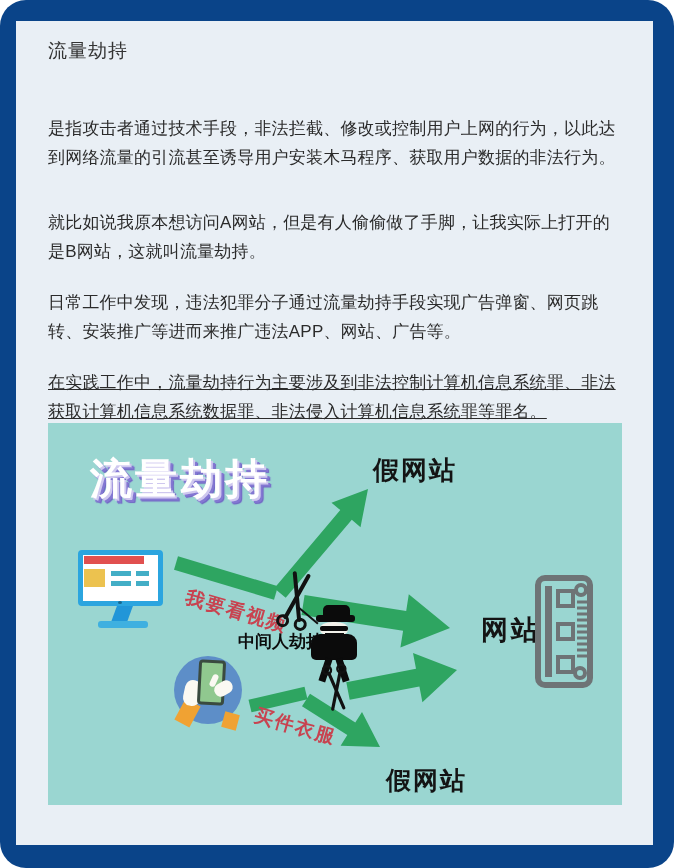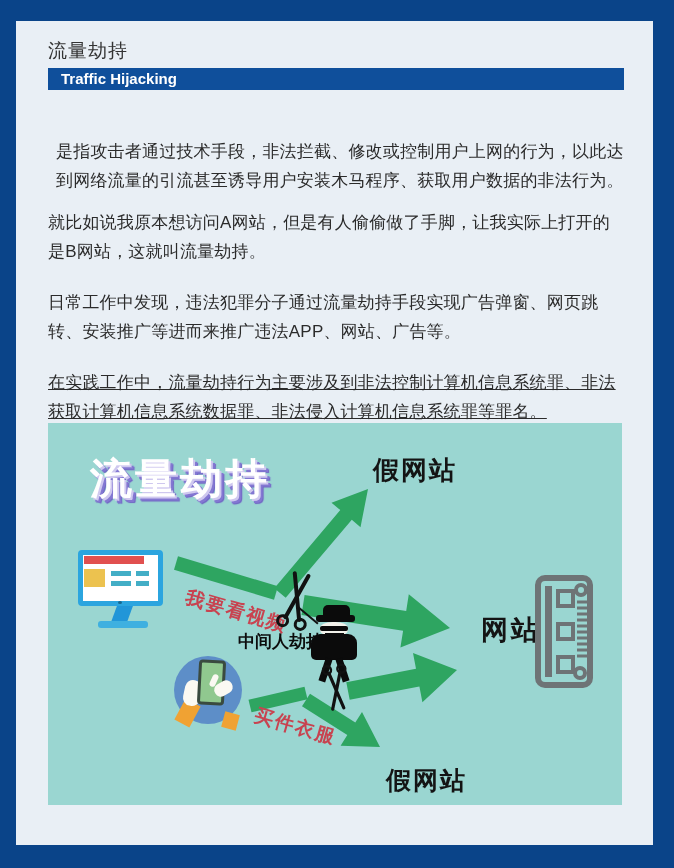--- a/index.html
+++ b/index.html
@@ -1,23 +1,23 @@
 <!DOCTYPE html>
 <html style="--frame: #0a4489; --content-bg: #e9eff5; --banner-bg: #0f4f9b; --banner-text: #ffffff; --title-text: #333333; --body-text: #2b2b2b; --illo-bg: #9ad6d1; --arrow-green: #2ea561; --label-red: #c84350; --label-black: #141414; --icon-gray: #6e7476;"><head>
 <meta charset="utf-8">
 <style>
   html,body{margin:0;padding:0;}
   body{width:674px;height:868px;font-family:"Liberation Sans",sans-serif;}
-  #app{position:relative;width:674px;height:868px;background:var(--frame,#0a4489);overflow:hidden;}
+  #app{position:relative;width:674px;height:868px;background:var(--frame,#0a4489);overflow:hidden;border-radius:26px;}
   .content{position:absolute;left:16px;top:21px;width:637px;height:824px;background:var(--content-bg,#e9eff5);}
   .page-title{position:absolute;left:32px;top:17px;font-size:19px;color:var(--title-text,#333);letter-spacing:1px;}
   .banner{position:absolute;left:32px;top:47px;width:576px;height:22px;background:var(--banner-bg,#0f4f9b);}
   .banner-label{color:var(--banner-text,#fff);font-size:15px;font-weight:bold;line-height:22px;padding-left:13px;display:block;}
   .para{position:absolute;left:32px;width:578px;margin:0;font-size:17px;line-height:29px;color:var(--body-text,#2b2b2b);letter-spacing:0.2px;}
-  .p1{top:116px;margin-left:8px;} .p2{top:187px;} .p3{top:267px;} .p4{top:347px;text-decoration:underline;}
+  .p1{top:93px;} .p2{top:187px;} .p3{top:267px;} .p4{top:347px;text-decoration:underline;}
 
   .illo{position:absolute;left:32px;top:402px;width:574px;height:382px;background:var(--illo-bg,#9ad6d1);overflow:hidden;}
   .illo *{position:absolute;}
   .arrows-svg{left:0;top:0;width:574px;height:382px;}
   .arrow{fill:var(--arrow-green,#2ea561);}
   .illo-title{left:42px;top:28px;font-size:42px;font-weight:900;letter-spacing:3px;color:#ffffff;
     text-shadow:2px 2px 0 #cfc8ef,4px 4px 0 #8377d2,5px 5px 1px #7064c4;white-space:nowrap;}
   .site-label{font-family:"Liberation Serif",serif;font-weight:bold;color:var(--label-black,#141414);white-space:nowrap;}
   .fake-top{left:325px;top:30px;font-size:26px;letter-spacing:2px;}
   .fake-bottom{left:338px;top:341px;font-size:25px;letter-spacing:2px;}
@@ -72,23 +72,20 @@
   .sc-stroke{stroke:#111;fill:none;}
 </style>
 </head>
 <body>
 
 <div id="app">
   <div class="content">
 
     <div class="page-title">流量劫持</div>
 
-    <div class="banner">
-      <span class="banner-label">Traffic Hijacking</span>
-    </div>
 
     <p class="para p1">是指攻击者通过技术手段，非法拦截、修改或控制用户上网的行为，以此达到网络流量的引流甚至诱导用户安装木马程序、获取用户数据的非法行为。</p>
     <p class="para p3">日常工作中发现，违法犯罪分子通过流量劫持手段实现广告弹窗、网页跳转、安装推广等进而来推广违法APP、网站、广告等。</p>
     <p class="para p2">就比如说我原本想访问A网站，但是有人偷偷做了手脚，让我实际上打开的是B网站，这就叫流量劫持。</p>
     <p class="para p4">在实践工作中，流量劫持行为主要涉及到非法控制计算机信息系统罪、非法获取计算机信息系统数据罪、非法侵入计算机信息系统罪等罪名。</p>
 
     <div class="illo">
 
       <svg class="arrows-svg" viewBox="0 0 574 382">
         <polygon class="arrow" points="237.7,174.8 303.8,96.8 312.5,104.2 320,66 283.5,79.7 292.3,87.1 226.3,165.2"></polygon>

